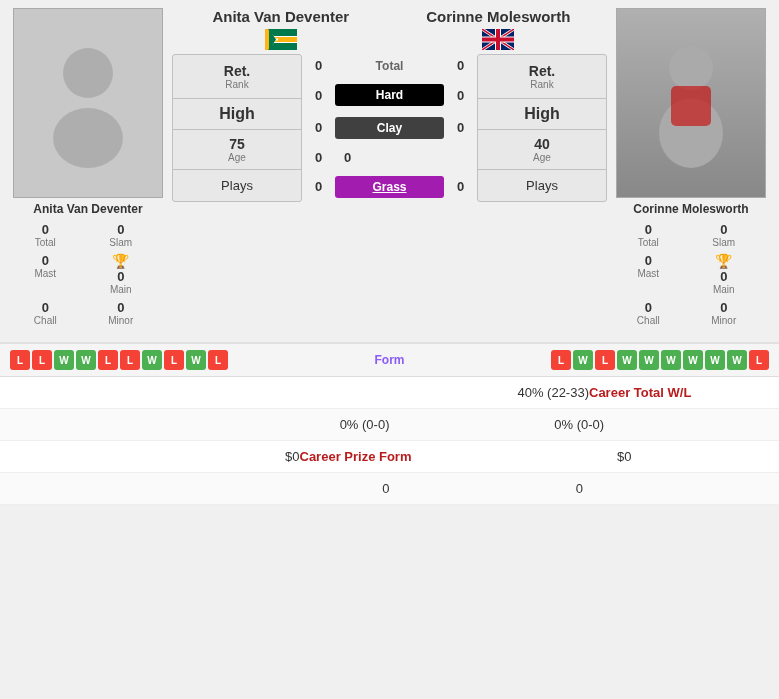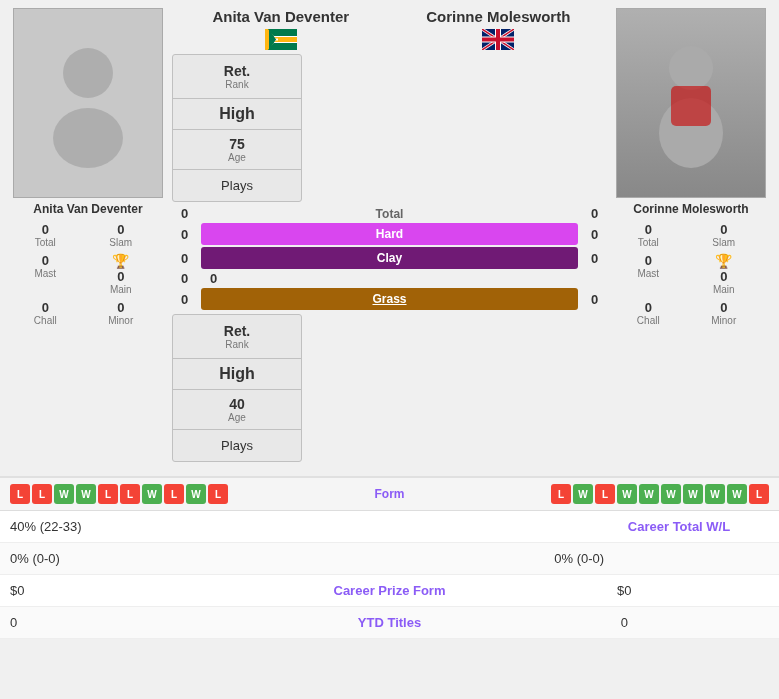--- a/index.html
+++ b/index.html
@@ -78,54 +78,53 @@
       padding: 8px 10px;
       border-bottom: 1px solid #eee;
     }
 
     .stat-data-row:nth-child(even) {
       background: #fafafa;
     }
 
     .stat-data-left {
       flex: 1;
-      text-align: left;
+      text-align: right;
       font-size: 13px;
       color: #333;
     }
 
     .stat-data-center {
       width: 180px;
-      text-align: center;
       font-weight: bold;
       font-size: 13px;
-      color: #8b5cf6;
+      color: #b91c1c;
     }
 
     .stat-data-right {
       flex: 1;
       text-align: center;
       font-size: 13px;
       color: #333;
     }
 
     .surface-pill {
       flex: 1;
       text-align: center;
       color: white;
       font-weight: bold;
       font-size: 12px;
       padding: 4px 0;
       border-radius: 3px;
     }
 
-    .bg-hard { background: #d946ef; }
-    .bg-clay { background: #701a75; }
+    .bg-hard { background: #000000; }
+    .bg-clay { background: #404040; }
     .bg-indoor { background: #5c7fbf; }
-    .bg-grass { background: #a16207; text-decoration: underline; }
+    .bg-grass { background: #a21caf; text-decoration: underline; }
 
     
     .stat-col {
       width: 130px;
       background: #e8e8e8;
       border: 1px solid #c0c0c0;
       border-radius: 3px;
       display: flex;
       flex-direction: column;
     }
@@ -330,21 +329,21 @@
               <line x1="32" y1="0" x2="0" y2="21" stroke="#C8102E" stroke-width="1.5"></line>
               <rect x="13" y="0" width="6" height="21" fill="#fff"></rect>
               <rect x="0" y="7.5" width="32" height="6" fill="#fff"></rect>
               <rect x="14" y="0" width="4" height="21" fill="#C8102E"></rect>
               <rect x="0" y="8.5" width="32" height="4" fill="#C8102E"></rect>
             </svg>
           </div>
         </div>
       </div>
 
-      <div style="display:flex; flex-direction:column; gap:4px;">
+      <div style="display:flex; flex-direction:row; gap:4px;">
 
         <div class="stat-col">
           <div class="stat-col-row rank-col">
             <div class="rc-top">Ret.</div>
             <div class="rc-bot">Rank</div>
           </div>
           <div class="stat-col-row">
             <div style="font-size:16px; font-weight:bold; text-align:center;">High</div>
           </div>
           <div class="stat-col-row age-row">
@@ -491,20 +490,19 @@
           <div class="stat-data-left">0% (0-0)</div>
           <div class="stat-data-right">0% (0-0)</div>
         </div>
         <div class="stat-data-row">
           <div class="stat-data-left">$0</div>
           <div class="stat-data-center">Career Prize Form</div>
           <div class="stat-data-right">$0</div>
         </div>
         <div class="stat-data-row">
           <div class="stat-data-left">0</div>
-          <div class="stat-data-center">YTD Titles</div>
           <div class="stat-data-right">0</div>
         </div>
       </div>
 
   </div>
 
 </div>
 
 </body></html>

